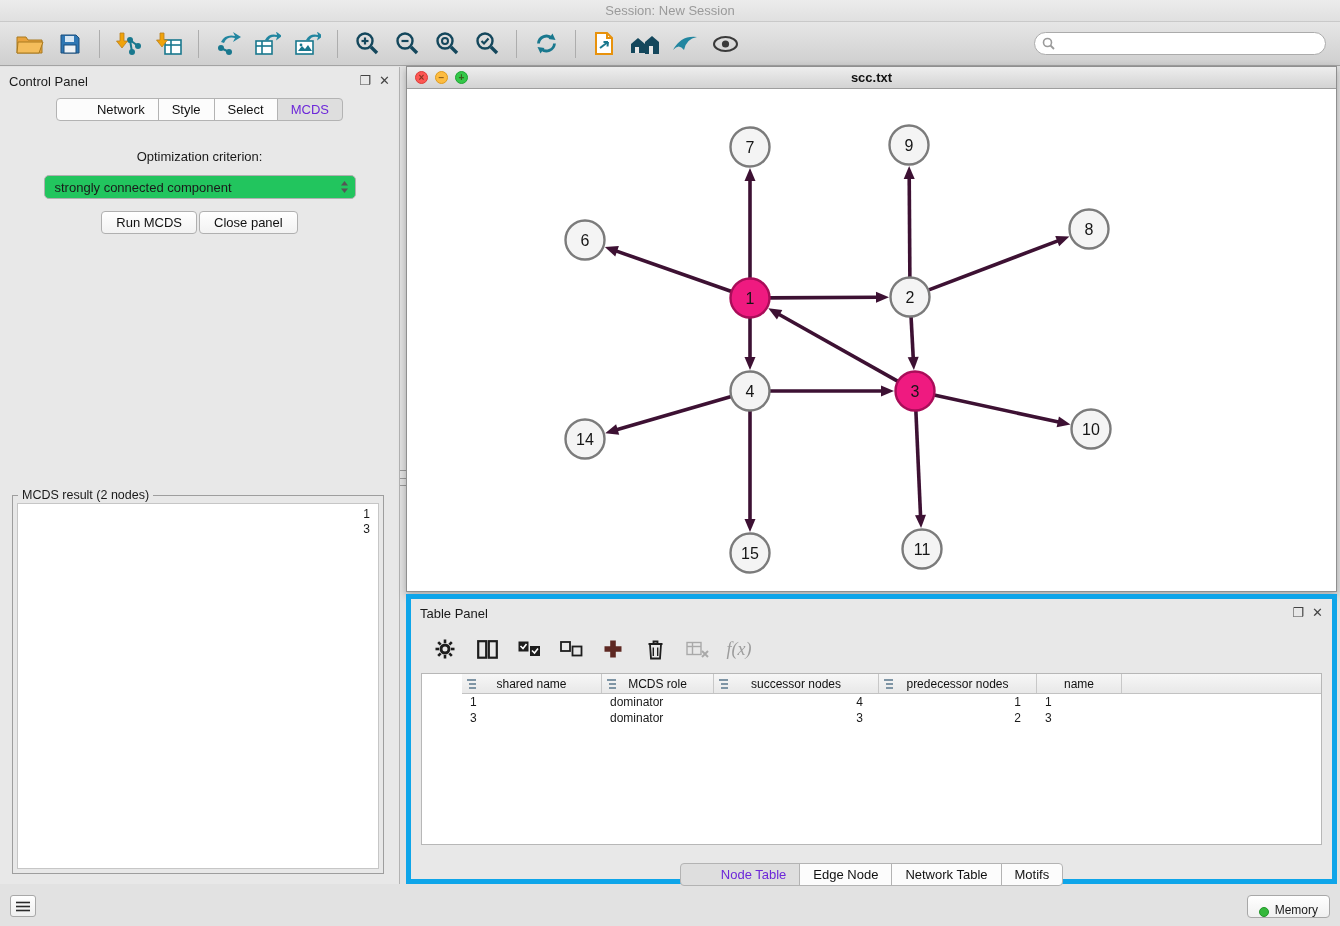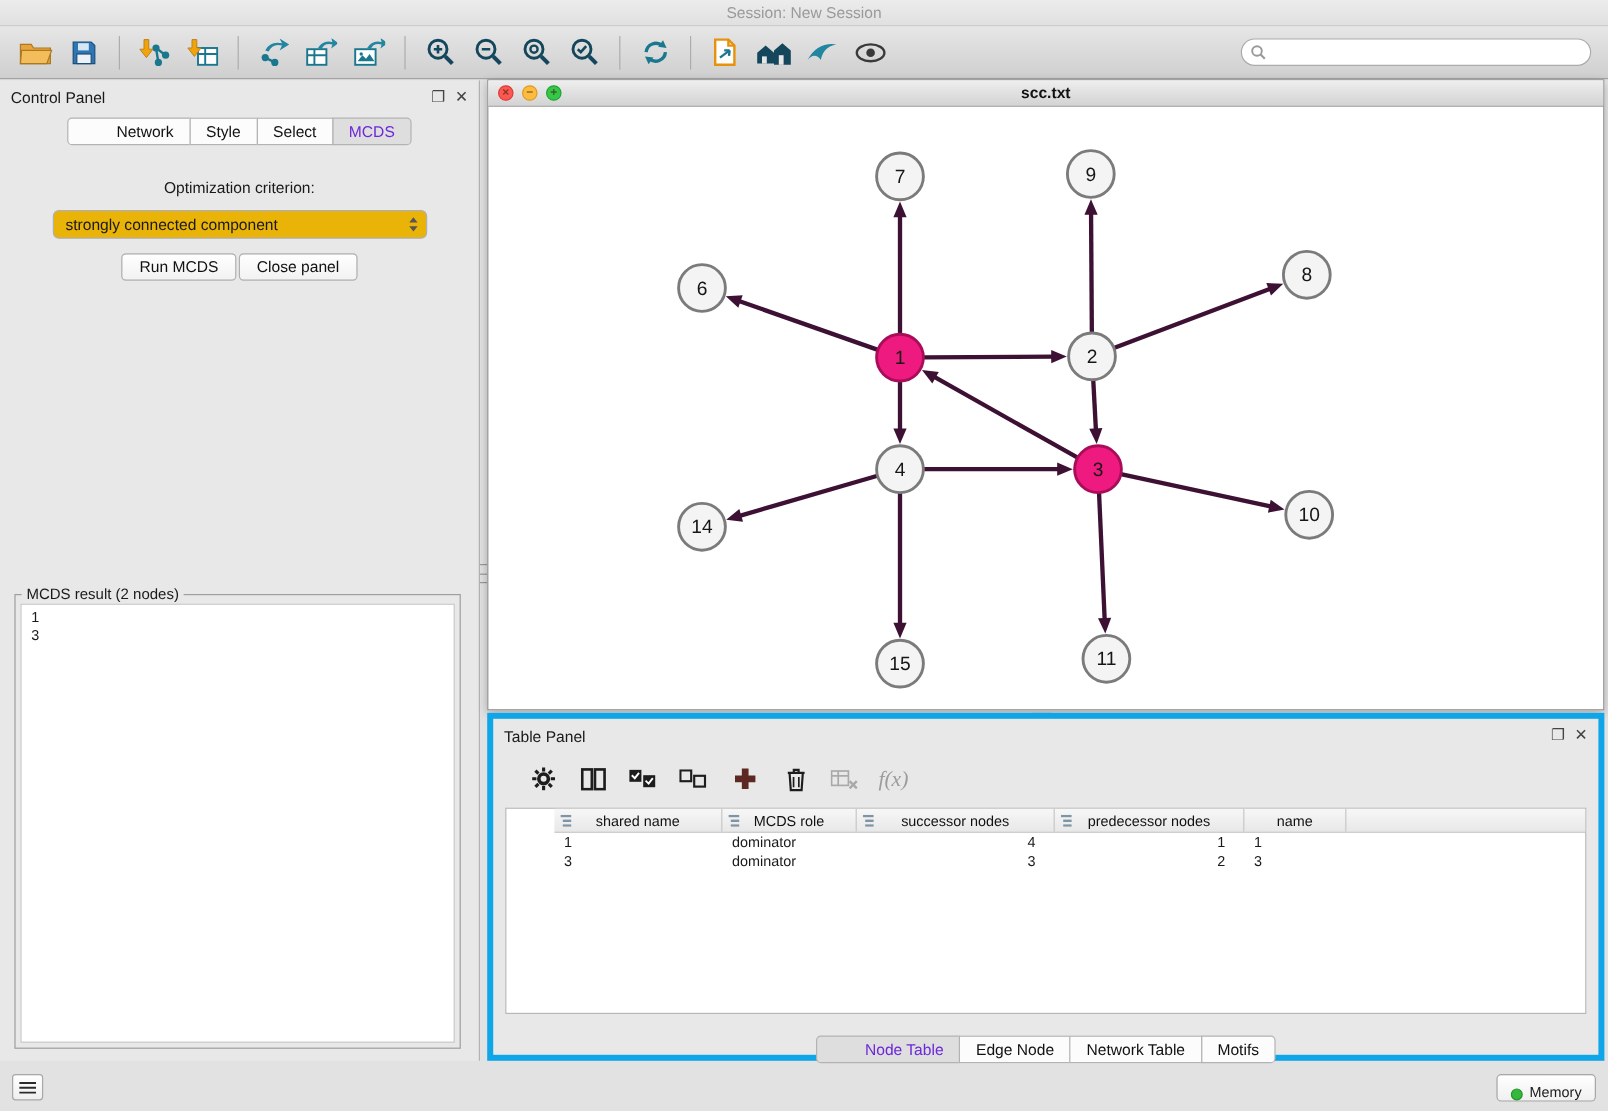--- a/index.html
+++ b/index.html
@@ -23,27 +23,27 @@
   .phead { height:28px; display:flex; align-items:center; padding:0 9px; font-size:13px; }
   .phead .wbtns { margin-left:auto; display:flex; gap:8px; color:#444; font-size:13px; }
   .wbtn { cursor:default; line-height:14px; }
   .seg-tabs { display:flex; justify-content:center; margin-top:3px; }
   .seg-tab { background:#fcfcfc; border:1px solid #b3b3b3; margin-left:-1px; padding:3px 13px;
              font-size:13px; color:#111; }
   .seg-tab:first-child { border-radius:4px 0 0 4px; margin-left:0;padding-left:40px; }
   .seg-tab:last-child { border-radius:0 4px 4px 0; }
   .seg-tab.active { background:#dedede; color:#6d28d9; }
   .opt-label { text-align:center; margin-top:28px; font-size:13px; }
-  .dropdown { width:312px; height:24px; margin:11px auto 0; background:#eab308; border:1px solid #b0b0b0;
+  .dropdown { width:312px; height:24px; margin:11px auto 0; background:#22c55e; border:1px solid #b0b0b0;
               border-radius:5px; display:flex; align-items:center; padding:0 6px 0 10px; font-size:13px; }
   .dropdown .dd-arrows { margin-left:auto; }
   .btnrow { display:flex; justify-content:center; gap:2px; margin-top:12px; }
   .mbtn { background:linear-gradient(#ffffff,#f2f2f2); border:1px solid #b0b0b0; border-radius:4px;
           height:23px; padding:0 14px; font-size:13px; font-family:inherit; color:#111; }
-  .result-box { position:absolute; left:12px; top:428px; right:15px; bottom:10px; border:1px solid #9e9e9e; }
+  .result-box { position:absolute; left:12px; top:428px; right:15px; bottom:10px; border:1px solid #9e9e9e;text-align:right; }
   .result-title { position:absolute; top:-8px; left:5px; background:#e8e8e8; padding:0 4px; font-size:12.5px; }
   .result-list { position:absolute; left:4px; right:4px; top:7px; bottom:4px; background:#fff;
                  border:1px solid #c6c6c6; font-size:12px; line-height:15px; padding:3px 8px; overflow:auto; }
 
   
   .netwin { position:absolute; left:406px; top:66px; width:931px; height:526px; background:#fff;
             border:1px solid #8f8f8f; box-shadow:0 3px 8px rgba(0,0,0,.28); }
   .net-titlebar { height:22px; background:linear-gradient(#eeeeee,#d3d3d3); border-bottom:1px solid #9e9e9e;
                   position:relative; text-align:center; font-size:13px; line-height:22px; font-weight:600; color:#111; }
   .lights { position:absolute; left:8px; top:4px; display:flex; gap:7px; }
@@ -57,21 +57,21 @@
   
   .grip-v { position:absolute; left:400px; top:470px; width:7px; height:16px; display:flex; flex-direction:column; justify-content:space-between; }
   .grip-v i, .grip-h i { display:block; background:#9a9a9a; }
   .grip-v i { height:1px; width:7px; }
   .grip-h { position:absolute; left:860px; top:589px; width:16px; height:6px; display:flex; flex-direction:column; justify-content:space-between; }
   .grip-h i { height:1px; width:16px; }
 
   
   .tpanel { position:absolute; left:406px; top:594px; width:931px; height:290px; background:#e8e8e8; border:5px solid #0ea5e9; }
   .tp-toolbar { display:flex; align-items:center; gap:6px; padding:6px 0 6px 16px; }
-  .tp-btn { width:36px; height:32px; display:flex; align-items:center; justify-content:flex-end; }
+  .tp-btn { width:36px; height:32px; display:flex; align-items:center; justify-content:center; }
   .fx { font-family:"Liberation Serif", serif; font-style:italic; font-size:18px; color:#9c9c9c; }
   .tablewrap { margin:2px 10px 0; border:1px solid #b7b7b7; background:#fff; height:172px; display:flex; flex-direction:column;padding-left:40px; }
   .thead { display:flex; background:linear-gradient(#f7f7f7,#e8e8e8); border-bottom:1px solid #c2c2c2; height:20px; flex:none; }
   .hcell { display:flex; align-items:center; justify-content:center; gap:4px; font-size:12px; color:#111;
            border-right:1px solid #c8c8c8; position:relative; }
   .hcell .grip { position:absolute; left:5px; top:5px; }
   .hcell.fill { flex:1; border-right:none; }
   .tbody { flex:1; overflow:hidden; }
   .trow { display:flex; height:16px; font-size:12px; }
   .tcell { padding:1px 8px 0; overflow:hidden; white-space:nowrap; }

